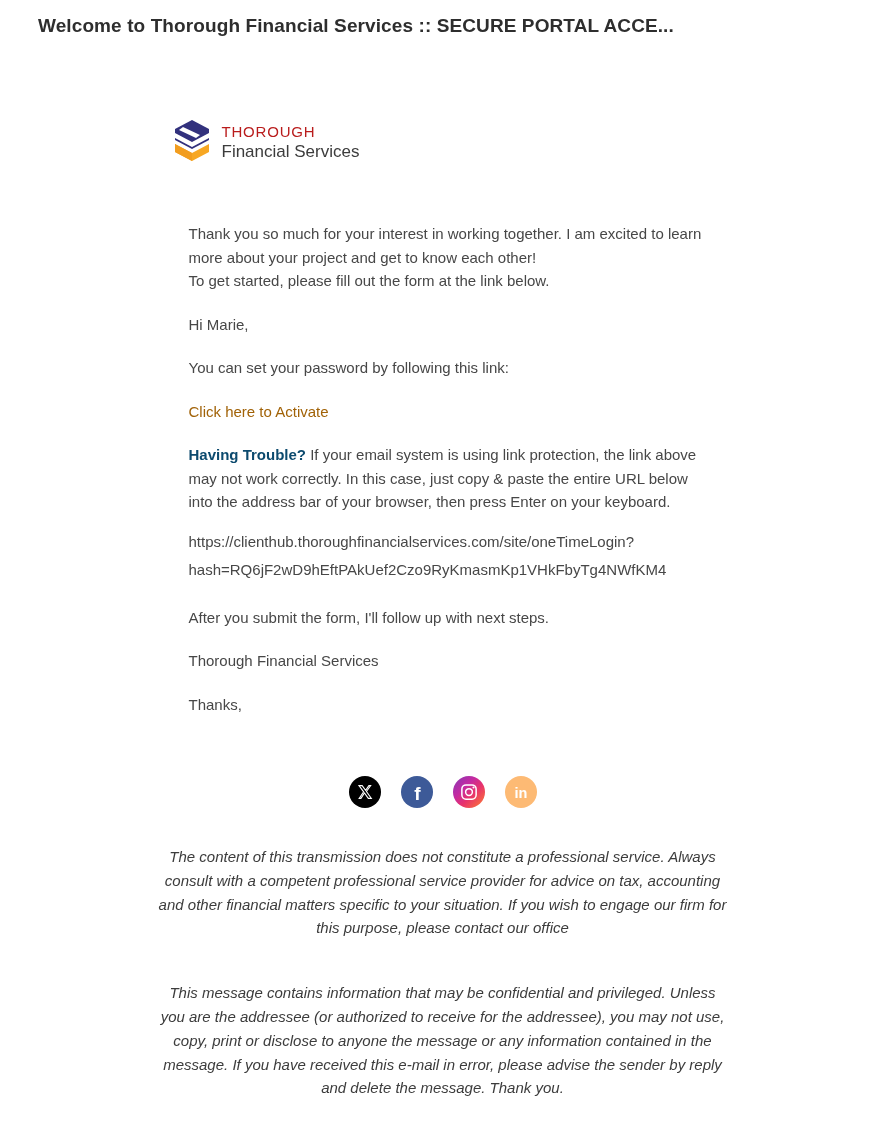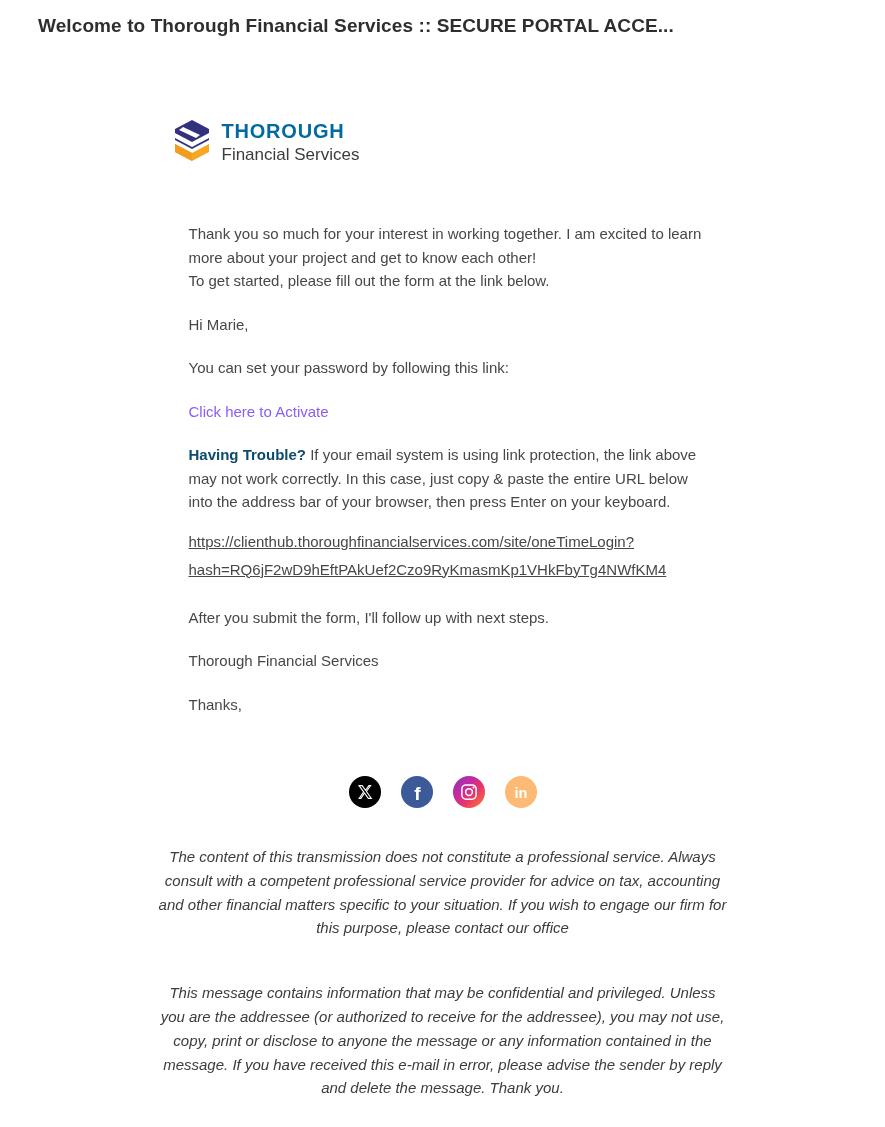--- a/index.html
+++ b/index.html
@@ -25,41 +25,41 @@
     margin: 82px auto 0 auto;
   }
   .logo-row {
     margin-left: 29px;
     display: flex;
     align-items: center;
   }
   .logo-icon { width: 40px; height: 46px; flex: 0 0 auto; }
   .logo-text { margin-left: 10px; }
   .logo-brand {
-    font-size: 20px;
-    font-weight: bold;
-    color: #0369a1;
+    font-size: 15px;
+    font-weight: normal;
+    color: #b91c1c;
     letter-spacing: 0.8px;
   }
   .logo-tagline {
     font-size: 17px;
     color: #3c3c3c;
     margin-top: 2px;
   }
   .email-body {
     margin: 57px 36px 0 46px;
     font-size: 15px;
     line-height: 23.5px;
     color: #474747;
   }
   .email-body p { margin-bottom: 20px; }
   .para-trouble { margin-bottom: 14px !important; }
-  .para-url { line-height: 28px; margin-bottom: 22px !important; word-break: break-all; text-decoration: underline; }
+  .para-url { line-height: 28px; margin-bottom: 22px !important; word-break: break-all; }
   .activate-link {
-    color: #8b5cf6;
+    color: #a16207;
     text-decoration: none;
     cursor: pointer;
   }
   .bold { font-weight: bold; color: #0c4a6e; }
   .social-row {
     margin-top: 60px;
     display: flex;
     justify-content: center;
     gap: 20px;
   }

